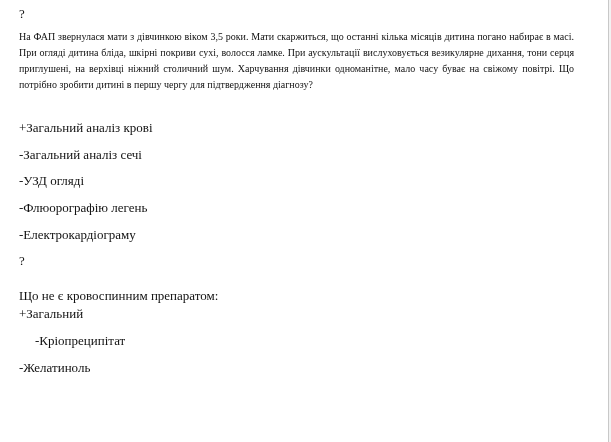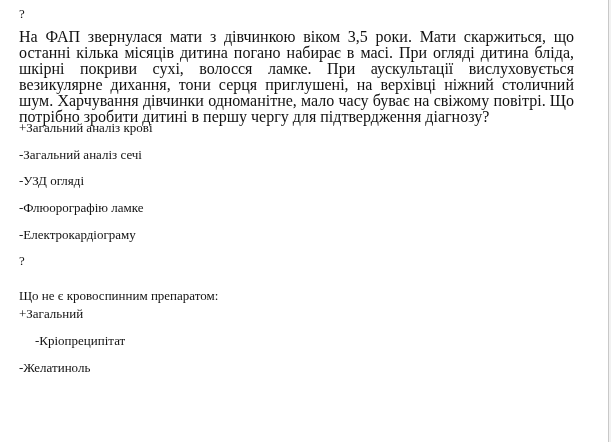--- a/index.html
+++ b/index.html
@@ -44,21 +44,21 @@
       left: 19px;
       font-size: 13px;
       line-height: 16px;
       white-space: pre;
     }
     .paragraph {
       position: absolute;
       left: 19px;
       top: 29px;
       width: 555px;
-      font-size: 16px;
+      font-size: 10px;
       line-height: 16px;
       text-align: justify;
       text-align-last: left;
     }
     .option {
       position: absolute;
       left: 19px;
       font-size: 13px;
       line-height: 18px;
       white-space: nowrap;
@@ -69,21 +69,21 @@
 
 <div class="page">
 
   <div class="qmark" style="top:6px;">?</div>
 
   <div class="paragraph">На ФАП звернулася мати з дівчинкою віком 3,5 роки. Мати скаржиться, що останні кілька місяців дитина погано набирає в масі. При огляді дитина бліда, шкірні покриви сухі, волосся ламке. При аускультації вислуховується везикулярне дихання, тони серця приглушені, на верхівці ніжний столичний шум. Харчування дівчинки одноманітне, мало часу буває на свіжому повітрі. Що потрібно зробити дитині в першу чергу  для підтвердження діагнозу?</div>
 
   <div class="option" style="top:119px;">+Загальний аналіз крові</div>
   <div class="option" style="top:146px;">-Загальний аналіз сечі</div>
   <div class="option" style="top:172px;">-УЗД огляді</div>
-  <div class="option" style="top:199px;">-Флюорографію ламке</div>
+  <div class="option" style="top:199px;">-Флюорографію легень</div>
   <div class="option" style="top:226px;">-Електрокардіограму</div>
 
   <div class="option" style="top:252px;"> ?</div>
   <div class="option" style="top:279px;margin-top:8px;">Що не є кровоспинним препаратом:</div>
 
   <div class="option" style="top:305px;">+Загальний</div>
   <div class="option" style="top:332px;margin-left:16px;">-Кріопреципітат</div>
   <div class="option" style="top:359px;">-Желатиноль</div>
 
 </div>

